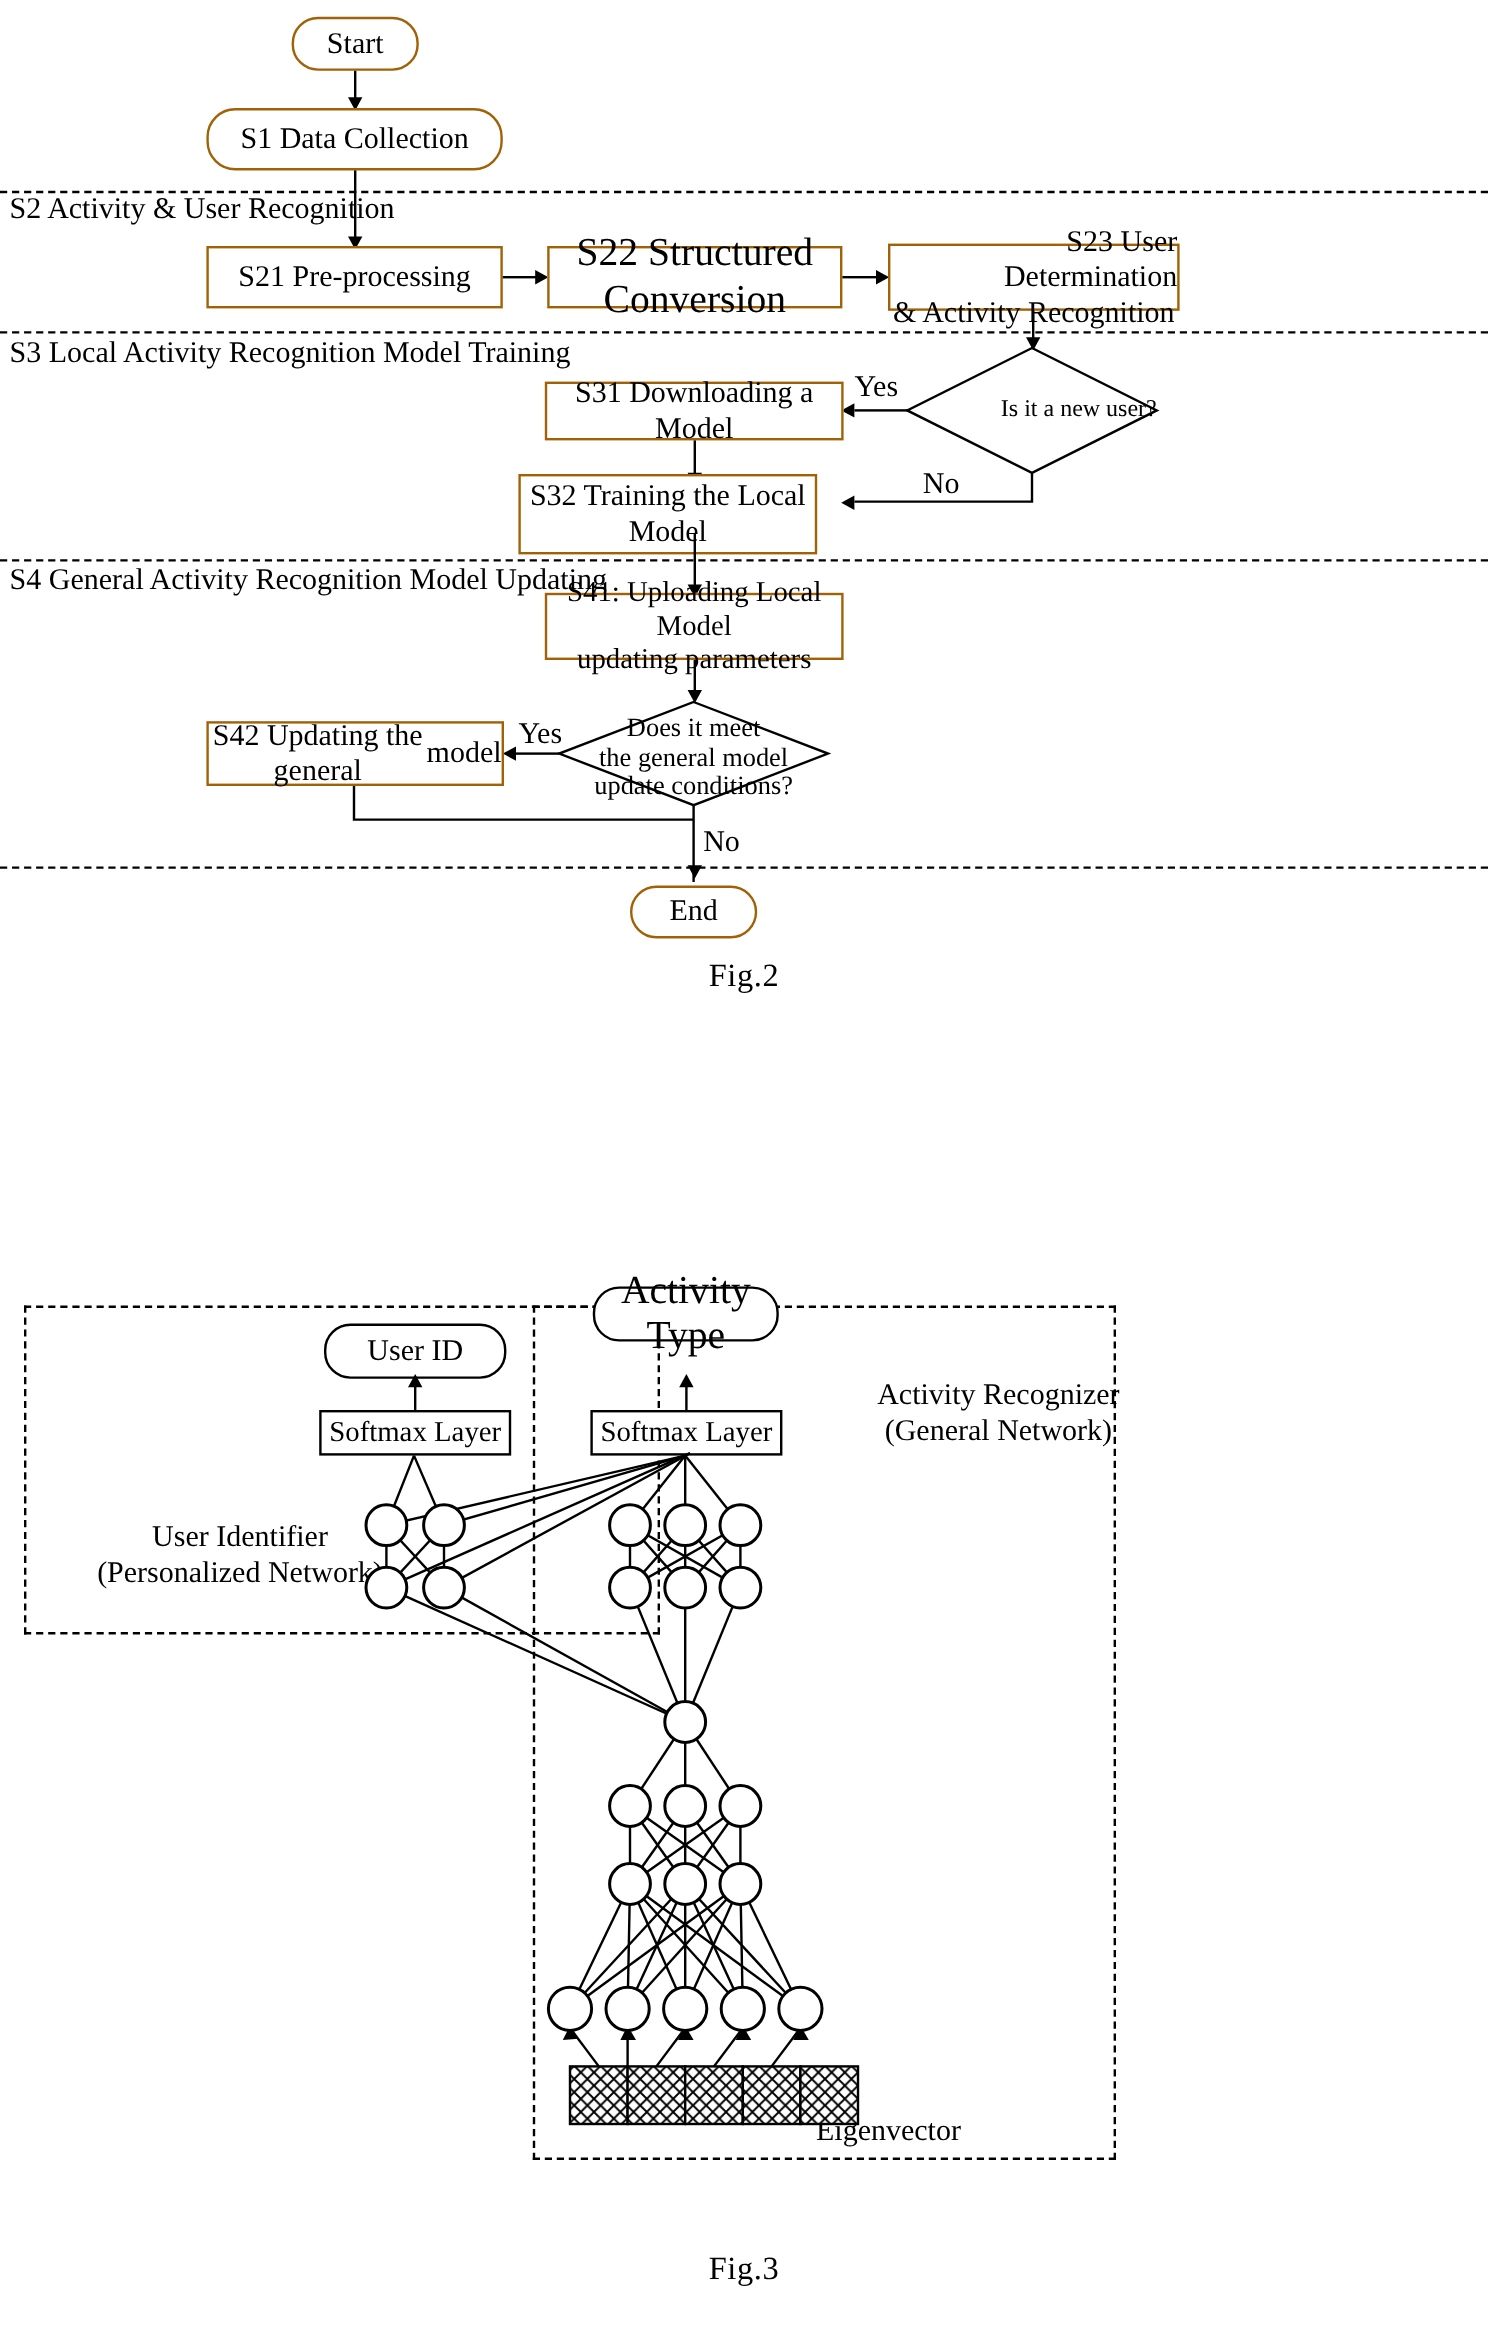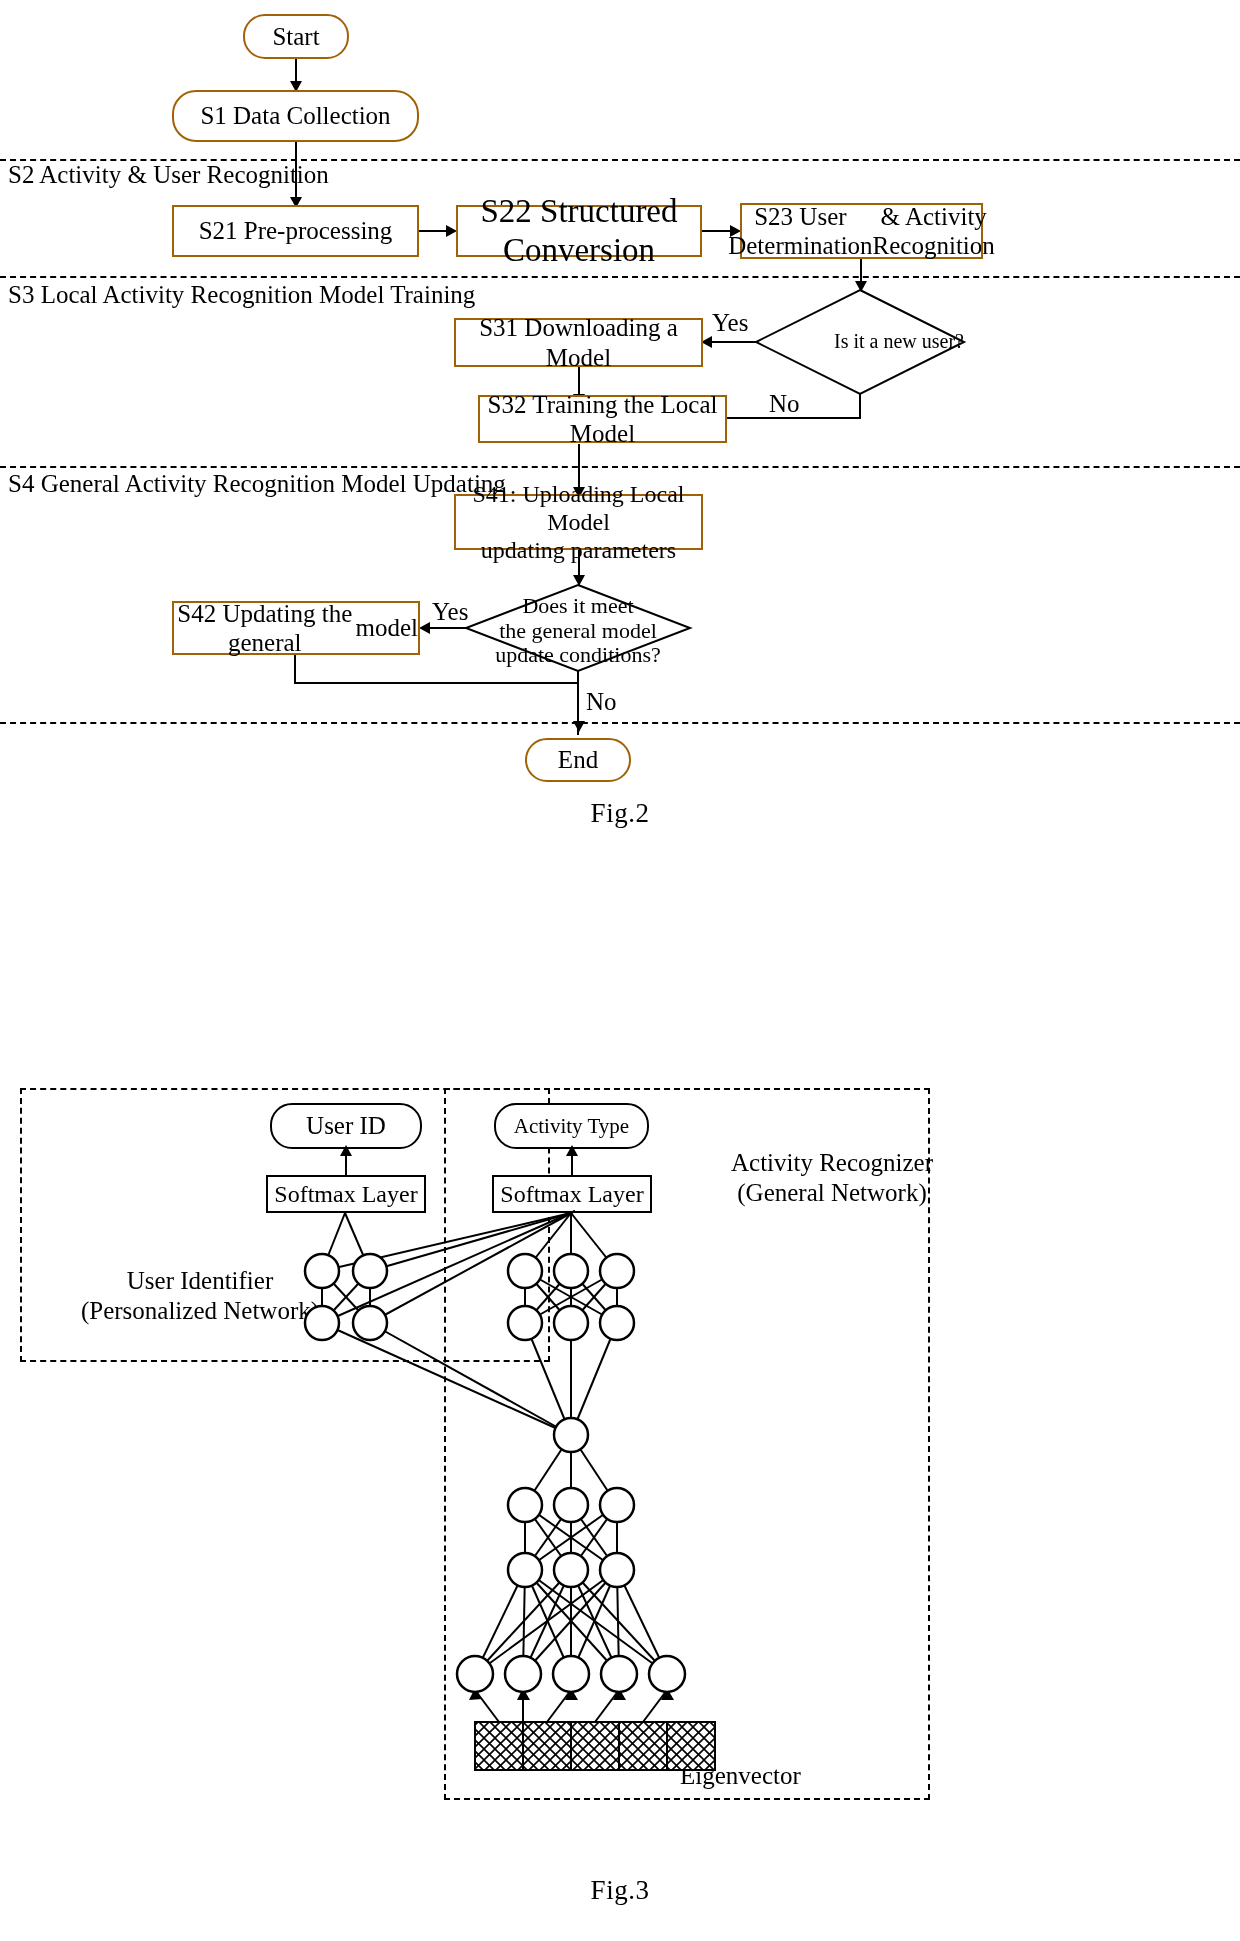--- a/index.html
+++ b/index.html
@@ -60,21 +60,21 @@
   <div class="ln hl" style="left:419px;top:230px;width:33px;"></div>
   <div class="arrow ar-right" style="left:446px;top:225px;"></div>
 
   <div class="node" style="left:456px;top:205px;width:246px;height:52px;font-size:33px;">
     <span>S22 Structured Conversion</span>
   </div>
 
   <div class="ln hl" style="left:702px;top:230px;width:35px;"></div>
   <div class="arrow ar-right" style="left:730px;top:225px;"></div>
 
-  <div class="node" style="left:740px;top:203px;width:243px;height:56px;font-size:25px;">
+  <div class="node" style="left:740px;top:203px;width:243px;height:56px;font-size:25px;flex-direction:column;text-align:right;">
     <span>S23 User Determination</span>
     <span>&amp; Activity Recognition</span>
   </div>
 
   <div class="band" style="top:276px;"></div>
   <div class="lbl" style="left:8px;top:281px;font-size:25px;">S3 Local Activity Recognition Model Training</div>
 
   <div class="ln vl" style="left:860px;top:259px;height:26px;"></div>
   <div class="arrow ar-down" style="left:855px;top:281px;"></div>
 
@@ -100,21 +100,21 @@
   <div class="node" style="left:454px;top:318px;width:249px;height:49px;font-size:25px;">
     <span>S31 Downloading a Model</span>
   </div>
 
   <div class="ln vl" style="left:578px;top:367px;height:32px;"></div>
   <div class="arrow ar-down" style="left:573px;top:394px;"></div>
 
   <div class="lbl" style="left:769px;top:390px;font-size:25px;">No</div>
   <div class="arrow ar-left" style="left:701px;top:413px;"></div>
 
-  <div class="node" style="left:478px;top:395px;width:249px;height:48px;font-size:25px;">
+  <div class="node" style="left:432px;top:395px;width:249px;height:67px;font-size:25px;">
     <span>S32 Training the Local Model</span>
   </div>
 
   <div class="band" style="top:466px;"></div>
   <div class="lbl" style="left:8px;top:470px;font-size:25px;">S4 General Activity Recognition Model Updating</div>
 
   <div class="ln vl" style="left:578px;top:444px;height:50px;"></div>
   <div class="arrow ar-down" style="left:573px;top:487px;"></div>
 
   <div class="node" style="left:454px;top:494px;width:249px;height:56px;font-size:24px;flex-direction:column;">
@@ -152,21 +152,21 @@
   <div class="figcap" style="top:798px;">Fig.2</div>
 
   <div class="dashbox" style="left:20px;top:1088px;width:530px;height:274px;"></div>
 
   <div class="dashbox" style="left:444px;top:1088px;width:486px;height:712px;"></div>
 
   <div class="nnbox term" style="left:270px;top:1103px;width:152px;height:46px;font-size:25px;">
     <span>User ID</span>
   </div>
 
-  <div class="nnbox term" style="left:494px;top:1103px;width:155px;height:46px;font-size:21px;justify-content:center;">
+  <div class="nnbox term" style="left:494px;top:1072px;width:155px;height:46px;font-size:33px;justify-content:center;">
     <span>Activity Type</span>
   </div>
 
   <div class="nnbox" style="left:266px;top:1175px;width:160px;height:38px;font-size:24px;">
     <span>Softmax Layer</span>
   </div>
 
   <div class="nnbox" style="left:492px;top:1175px;width:160px;height:38px;font-size:24px;">
     <span>Softmax Layer</span>
   </div>

